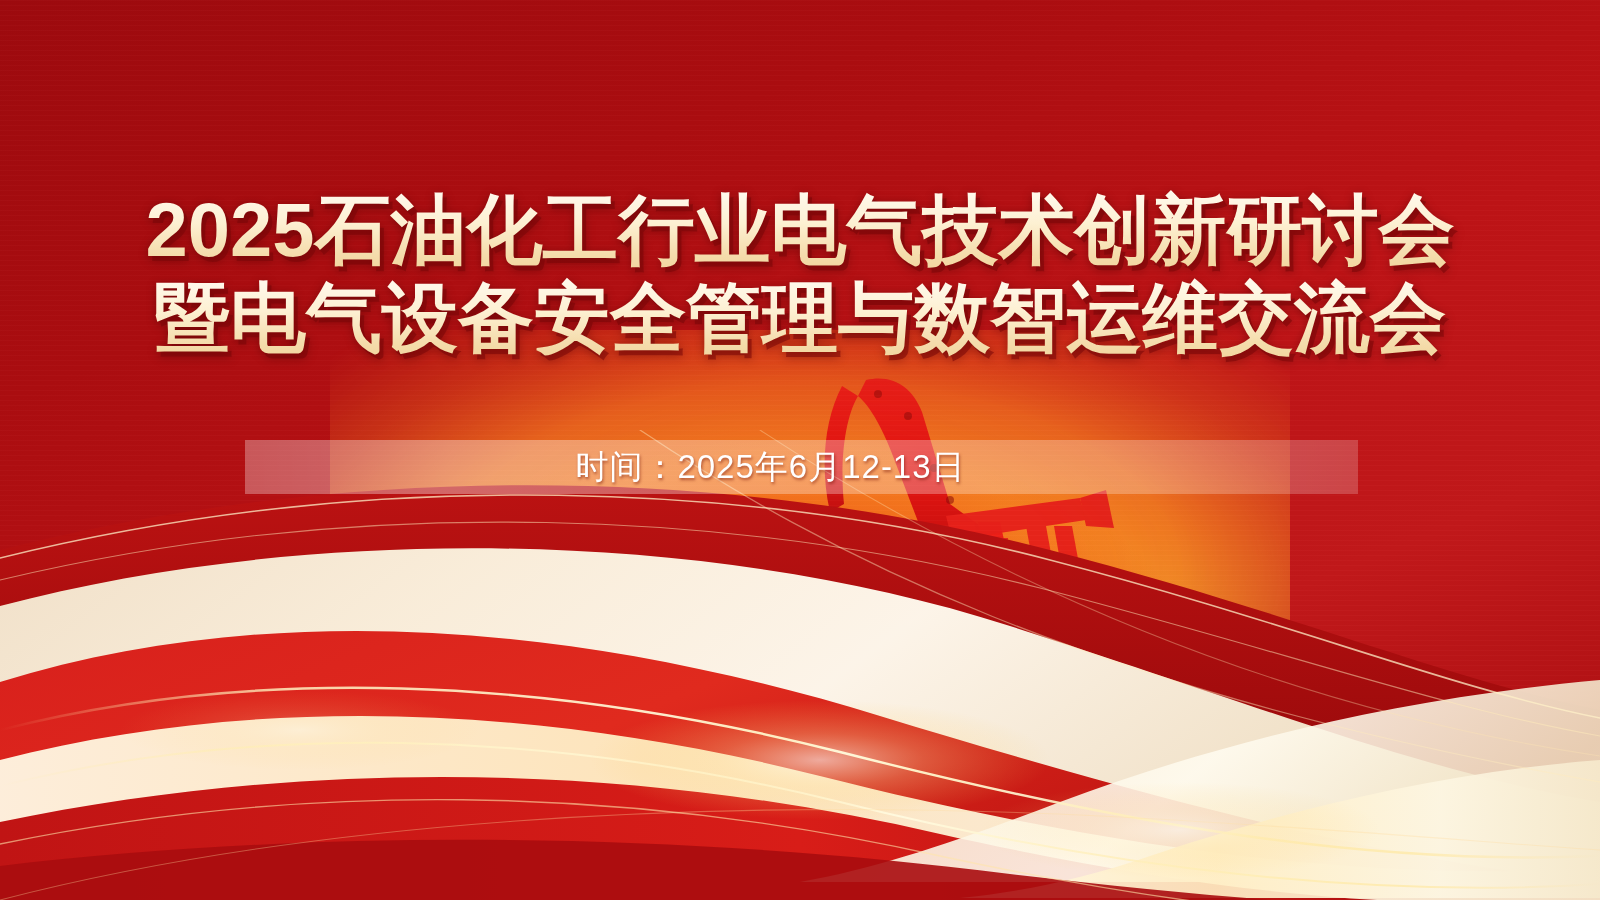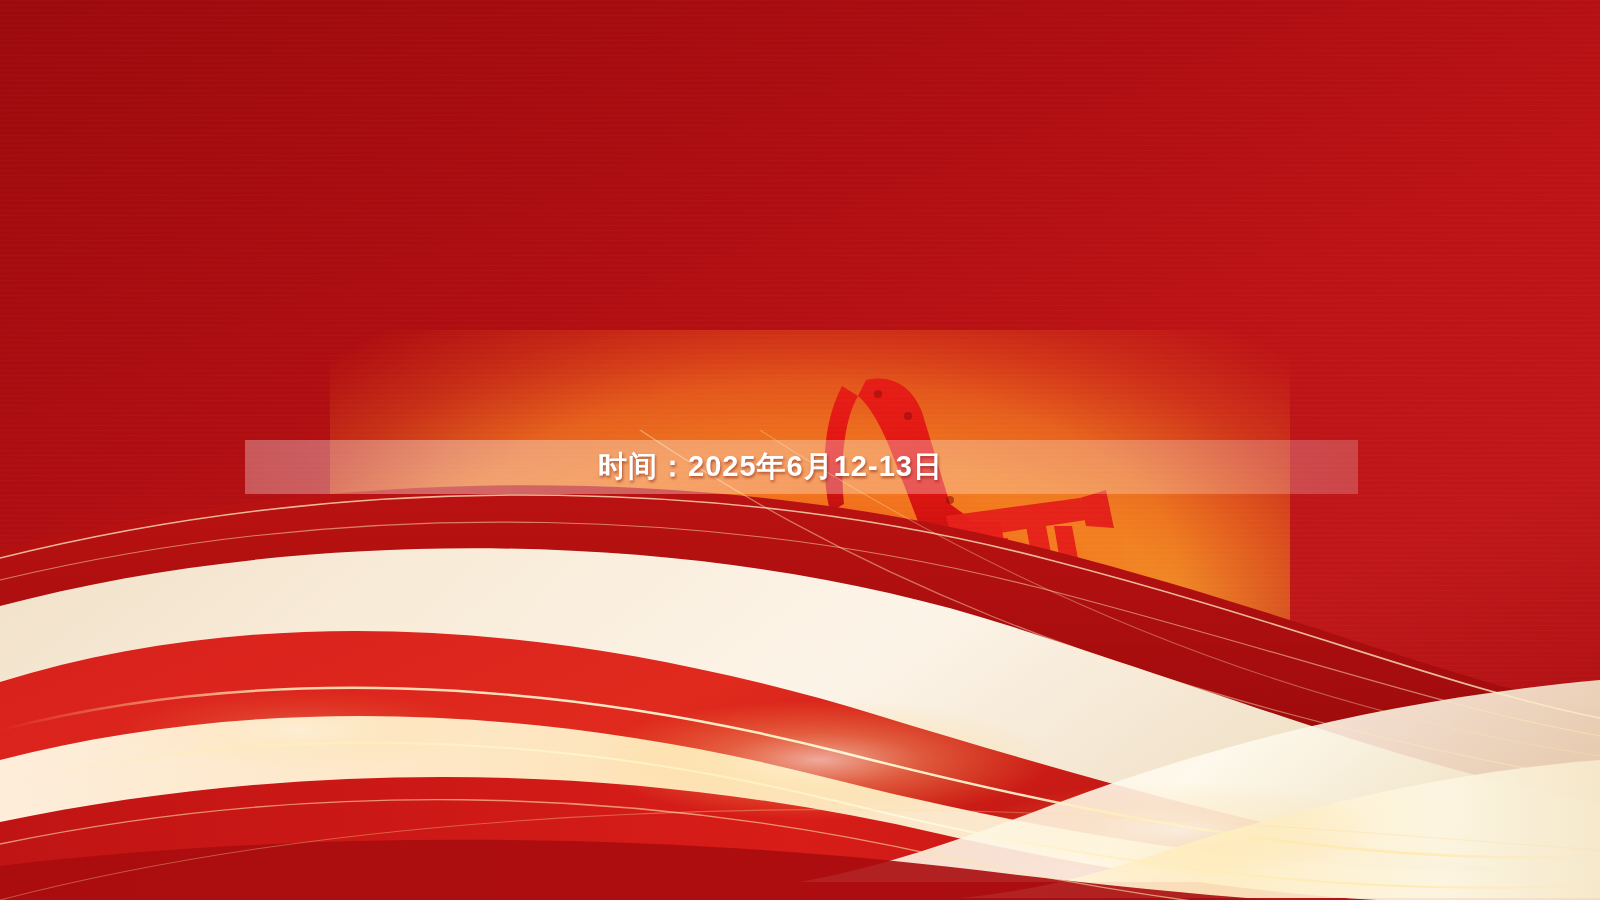--- a/index.html
+++ b/index.html
@@ -101,22 +101,22 @@
     background:linear-gradient(90deg,
       rgba(255,255,255,0.30) 0%,
       rgba(255,255,255,0.36) 18%,
       rgba(255,255,255,0.30) 50%,
       rgba(255,255,255,0.26) 82%,
       rgba(255,255,255,0.20) 100%);
     z-index:45;
     display:flex; align-items:center; justify-content:center;
   }
   .info-text {
-    font-size:29px;
-    font-weight:700;
+    font-size:33px;
+    font-weight:400;
     color:#ffffff;
     letter-spacing:1px;
     text-shadow:1px 2px 3px rgba(120,20,10,0.55);
     white-space:nowrap;
     display:flex; align-items:center;
   }
   .info-gap { display:inline-block; width:62px; }
 </style>
 </head>
 <body>
@@ -342,20 +342,24 @@
         <path d="M760,0 C960,130 1240,272 1600,326" stroke="rgba(255,230,180,0.35)" stroke-width="1.1"></path>
         <path d="M0,470 C300,392 700,366 1100,386 C1330,398 1480,412 1600,420" stroke="rgba(255,222,160,0.35)" stroke-width="1.1"></path>
       </g>
 
       <ellipse cx="820" cy="330" rx="230" ry="60" fill="url(#hotspot)" opacity="0.65"></ellipse>
       <ellipse cx="1180" cy="400" rx="200" ry="48" fill="url(#hotspot)" opacity="0.4"></ellipse>
       <ellipse cx="300" cy="300" rx="180" ry="40" fill="url(#hotspot)" opacity="0.25"></ellipse>
     </svg>
   </div>
 
+  <div class="title-block">
+    <div class="title-line l1">2025石油化工行业电气技术创新研讨会</div>
+    <div class="title-line l2">暨电气设备安全管理与数智运维交流会</div>
+  </div>
 
   <div class="info-band">
     <div class="info-text">
       <span>时间：2025年6月12-13日</span>
       <span class="info-gap"></span>
     </div>
   </div>
 
 </div>
 

